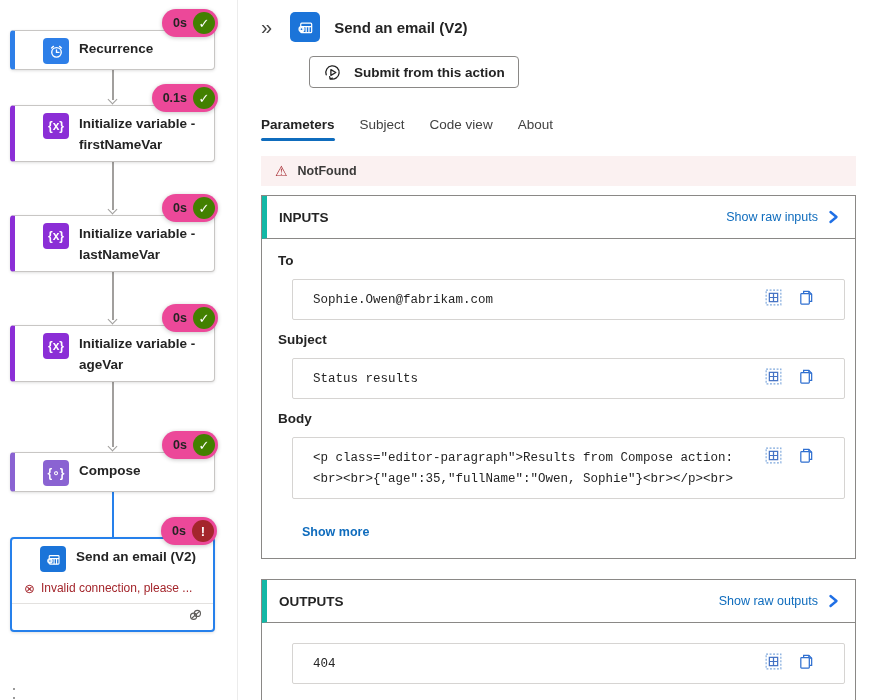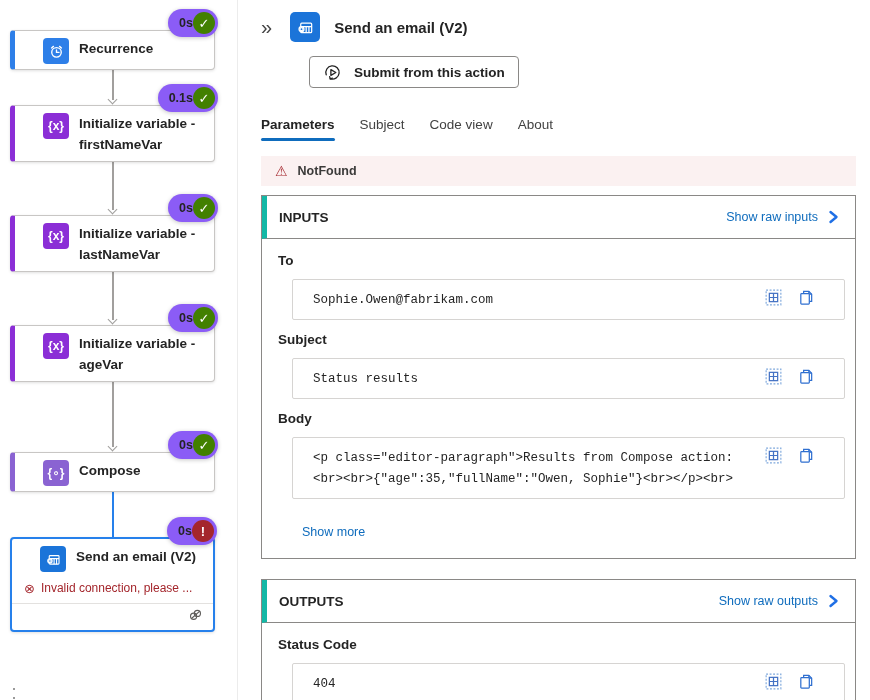--- a/index.html
+++ b/index.html
@@ -17,22 +17,22 @@
   .node-title { font-size:13.5px; font-weight:600; line-height:21px; color:#242424; max-width:140px; }
   .accent-blue   { border-left:5px solid #2e7fe8; }
   .accent-purple { border-left:5px solid #8b2ed6; }
   .accent-lilac  { border-left:5px solid #8a63d2; }
   .node.selected { border:2px solid #2680eb; }
   .bg-blue  { background:#2e7fe8; }
   .bg-purple{ background:#8b2ed6; }
   .bg-lilac { background:#8a63d2; }
   .bg-outlook { background:#1b74d9; }
 
-  .badge { position:absolute; top:-22px; right:-4px; display:flex; align-items:center; 
-           background:#8b5cf6; border-radius:16px; padding:3px 3px 3px 11px;
+  .badge { position:absolute; top:-22px; right:-4px; display:flex; align-items:center; gap:6px;
+           background:#ec4899; border-radius:16px; padding:3px 3px 3px 11px;
            box-shadow:0 1px 4px rgba(0,0,0,.22); }
   .badge-time { font-size:12.5px; font-weight:700; color:#242424; }
   .status-dot { width:22px; height:22px; border-radius:50%; display:flex; align-items:center;
                 justify-content:center; color:#fff; font-weight:700; font-size:13px; line-height:1; }
   .status-success { background:#428000; }
   .status-error   { background:#a4262c; font-size:13px; }
 
   .connector { position:absolute; left:112px; width:1.5px; background:#a19f9d; }
   .arrowhead { position:absolute; left:109px; width:7px; height:7px;
                border-right:1.5px solid #a19f9d; border-bottom:1.5px solid #a19f9d;
@@ -79,21 +79,21 @@
   .section-body { padding:14px 10px 18px 16px; }
 
   .field-label { font-size:13.5px; font-weight:600; color:#242424; height:20px; }
   .field-box { position:relative; margin:6px 0 12px 14px; border:1px solid #d6d4d2; border-radius:2px;
                background:#fff; padding:9px 92px 9px 20px; min-height:38px; }
   .field-value { font-family:"Liberation Mono","DejaVu Sans Mono",monospace; font-size:12.5px;
                  line-height:19px; color:#242424; word-wrap:break-word; }
   .field-icons { position:absolute; top:9px; right:30px; display:flex; gap:16px; }
   .field-icons .ic { cursor:pointer; display:block; }
 
-  .show-more { margin:14px 0 0 24px; font-size:12.5px; font-weight:400; color:#0f6cbd; cursor:pointer; display:inline-block; }
+  .show-more { margin:14px 0 0 24px; font-size:12.5px; font-weight:700; color:#0f6cbd; cursor:pointer; display:inline-block; }
 </style>
 </head>
 <body>
 
 <div class="app">
 
   <div class="canvas">
 
     <div class="connector" style="top:70px;height:30px;"></div>
     <div class="arrowhead" style="top:96px;"></div>
@@ -309,21 +309,20 @@
       <div class="section-header">
         <span class="section-title">OUTPUTS</span>
         <span class="section-link">
           <span>Show raw outputs</span>
           <svg width="15" height="16" viewBox="0 0 14 16" fill="none" stroke="#1f6fe5" stroke-width="2.4" stroke-linecap="round" stroke-linejoin="round">
             <path d="M4 3 L10 8 L4 13"></path>
           </svg>
         </span>
       </div>
       <div class="section-body">
-        <div class="field-label">Status Code</div>
         <div class="field-box">
           <span class="field-value">404</span>
           <span class="field-icons">
             <svg class="ic" width="17" height="17" viewBox="0 0 18 18" fill="none">
               <rect x="1.2" y="1.2" width="15.6" height="15.6" stroke="#7da7dc" stroke-width="1.2" stroke-dasharray="2 1.7"></rect>
               <rect x="4.6" y="4.6" width="8.8" height="8.8" stroke="#4472c4" stroke-width="1.3"></rect>
               <path d="M4.6 9 H13.4 M9 4.6 V13.4" stroke="#4472c4" stroke-width="1.3"></path>
             </svg>
             <svg class="ic" width="16" height="17" viewBox="0 0 16 18" fill="none" stroke="#2f6fd0" stroke-width="1.3">
               <path d="M5.5 4.5 V2.5 H11 L14 5.5 V13 H11.5" fill="#fff"></path>

